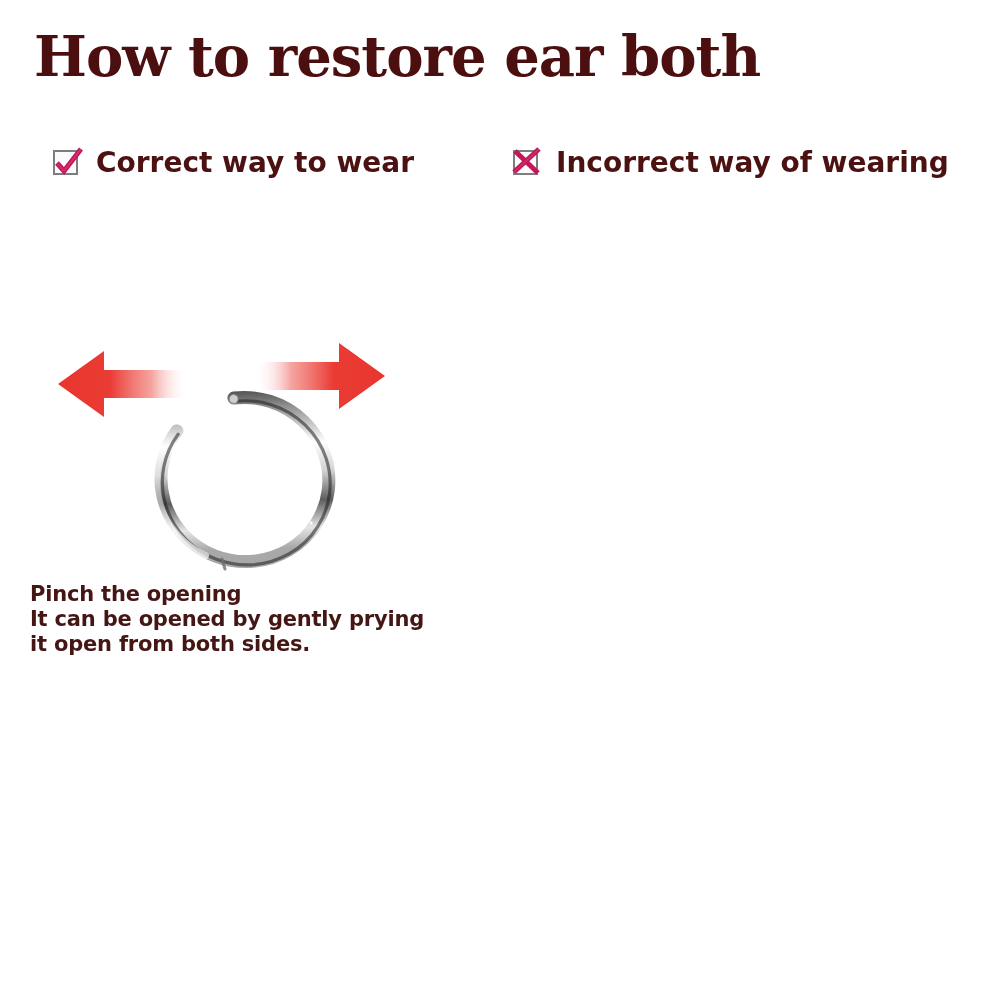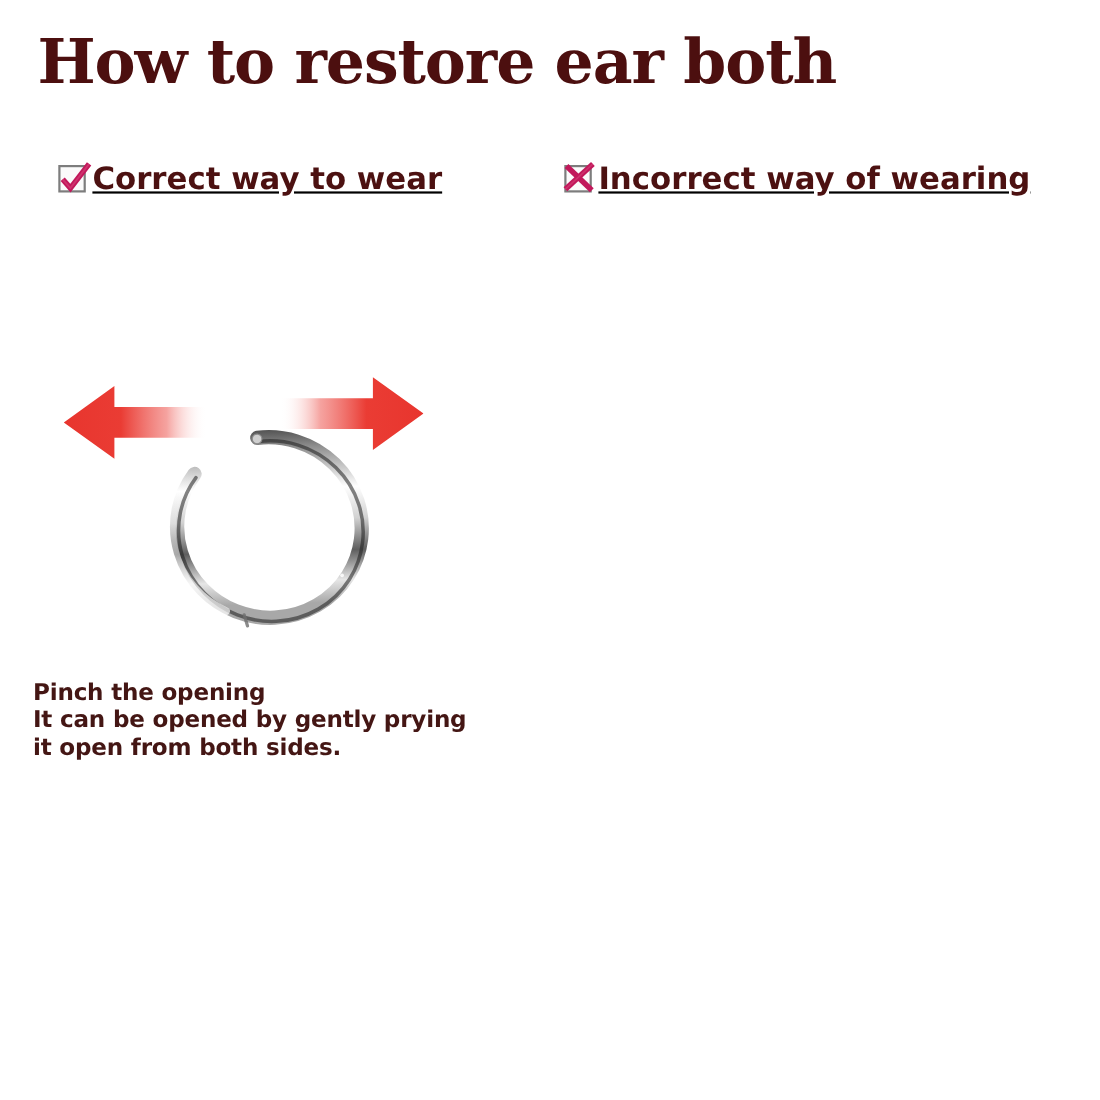--- a/index.html
+++ b/index.html
@@ -36,23 +36,22 @@
   }
   #panel-correct { left: 0px;   top: 130px; width: 500px; height: 420px; }
   #panel-incorrect { left: 500px; top: 130px; width: 500px; height: 420px; }
   #panel-restore { left: 0px;   top: 555px; width: 1000px; height: 445px; }
 
   
   .panel-header {
     position: absolute;
     display: flex;
     align-items: center;
-    gap: 2px;
+    gap: 14px;
     white-space: nowrap;
-    text-decoration: underline;
   }
   #header-correct   { left: 52px;  top: 18px; }
   #header-incorrect { left: 12px;  top: 18px; }
 
   .panel-header-label {
     font-family: "DejaVu Sans", sans-serif;
     font-weight: bold;
     font-size: 28px;
     line-height: 30px;
     color: #4c1111;
@@ -87,21 +86,20 @@
     font-weight: bold;
     color: #441614;
     white-space: pre;
   }
   #caption-correct {
     left: 30px;
     top: 452px;
     font-size: 21px;
     line-height: 25px;
     letter-spacing: -0.2px;
-    margin-top: 35px;
   }
 
   
   .hoop {
     position: absolute;
   }
   #hoop-correct   { left: 115px; top: 245px; width: 230px; height: 205px; }
 
   
   .arrow { position: absolute; }

